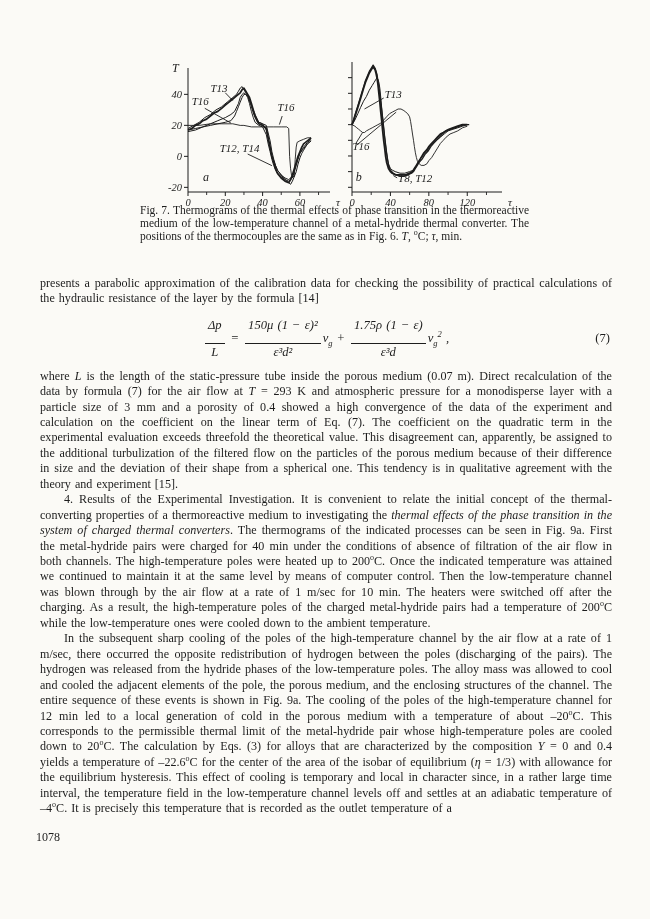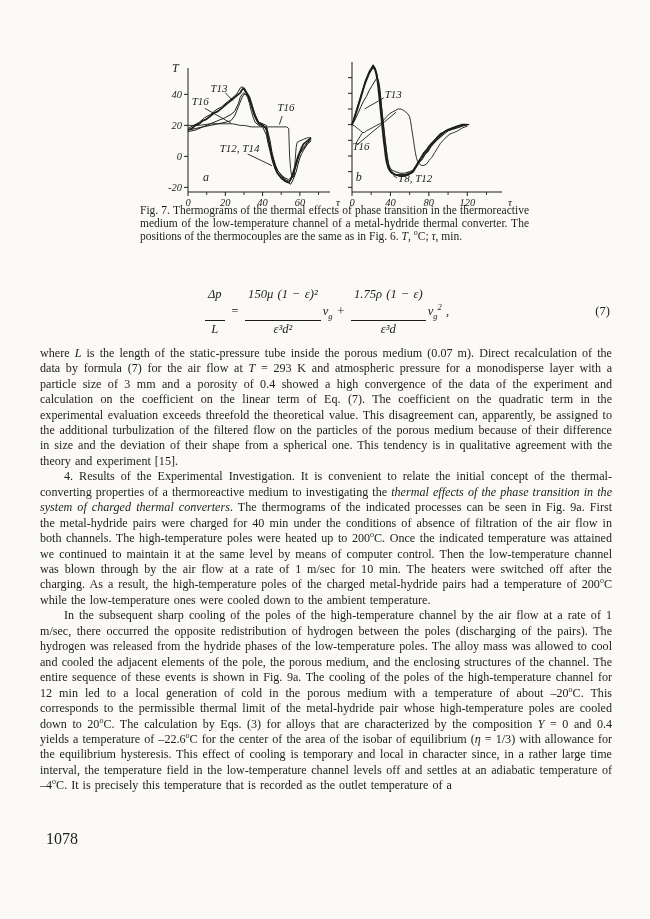--- a/index.html
+++ b/index.html
@@ -14,26 +14,26 @@
   .bodytext{position:absolute;top:276px;left:40px;width:572px;
             font-size:12.1px;line-height:15.45px;text-align:justify;word-spacing:1px;}
   .bodytext p{margin:0;}
   .indent{text-indent:24px;}
   .it{font-style:italic;}
   .bd{font-weight:normal;}
   .sup{vertical-align:super;font-size:8px;line-height:0;}
   .eq{position:relative;margin:12px 0 9px 0;text-align:center;
       font-style:italic;font-size:12.6px;line-height:1.1;}
   .frac{display:inline-block;vertical-align:middle;text-align:center;padding:0 2px;}
-  .frac .num{display:block;border-bottom:1px solid #1d1d1d;padding:0 3px 18px 3px;font-style:italic;}
+  .frac .num{display:block;border-bottom:1px solid #1d1d1d;padding:0 3px 10px 3px;font-style:italic;}
   .frac .den{display:block;padding-top:2px;}
   .eq sub,.eq sup{font-size:8.5px;}
   .op{padding:0 4px;}
   .eqnum{position:absolute;right:2px;top:50%;transform:translateY(-50%);font-style:normal;}
-  .pagenum{position:absolute;left:46px;top:830px;font-size:16px;}
+  .pagenum{position:absolute;left:36px;top:830px;font-size:12px;}
 </style>
 </head>
 <body>
 
 <div class="page">
 
   <div class="figure">
     <svg id="chartA" class="chart" width="196" height="154" viewBox="0 0 196 154">
         <line x1="38" y1="12" x2="38" y2="136" stroke="#1d1d1d" stroke-width="1"></line>
         <line x1="38" y1="136" x2="180" y2="136" stroke="#1d1d1d" stroke-width="1"></line>
@@ -109,20 +109,21 @@
         <line x1="11.842105263157894" y1="87.44578313253012" x2="18.565789473684212" y2="76.48192771084338" stroke="#1d1d1d" stroke-width="0.9"></line>
         <text x="8.480263157894736" y="93.71084337349399" font-size="11" font-style="italic" fill="#1d1d1d">T16</text>
         <line x1="53.14473684210527" y1="121.90361445783132" x2="49.30263157894737" y2="119.55421686746988" stroke="#1d1d1d" stroke-width="0.9"></line>
         <text x="54.10526315789473" y="125.81927710843374" font-size="11" font-style="italic" fill="#1d1d1d">T8, T12</text>
       </svg>
   </div>
 
   <div class="caption"><span>Fig. 7. Thermograms of the thermal effects of phase transition in the thermoreactive medium of the low-temperature channel of a metal-hydride thermal converter. The positions of the thermocouples are the same as in Fig. 6. </span><span class="it">T</span><span>, </span><span class="sup">o</span><span>C; </span><span class="it">τ</span><span>, min.</span></div>
 
   <div class="bodytext">
+    <p><span>presents a parabolic approximation of the calibration data for checking the possibility of practical calculations of the hydraulic resistance of the layer by the formula [14]</span></p>
 
     <div class="eq">
       <span class="frac"><span class="num">Δp</span><span class="den">L</span></span><span class="op">=</span><span class="frac"><span class="num">150μ (1 − ε)²</span><span class="den">ε³d²</span></span><span><span>v</span><sub>g</sub></span><span class="op">+</span><span class="frac"><span class="num">1.75ρ (1 − ε)</span><span class="den">ε³d</span></span><span><span>v</span><sub>g</sub><sup>2</sup></span><span> ,</span>
       <span class="eqnum">(7)</span>
     </div>
 
     <p><span>where </span><span class="it">L</span><span> is the length of the static-pressure tube inside the porous medium (0.07 m). Direct recalculation of the data by formula (7) for the air flow at </span><span class="it">T</span><span> = 293 K and atmospheric pressure for a monodisperse layer with a particle size of 3 mm and a porosity of 0.4 showed a high convergence of the data of the experiment and calculation on the coefficient on the linear term of Eq. (7). The coefficient on the quadratic term in the experimental evaluation exceeds threefold the theoretical value. This disagreement can, apparently, be assigned to the additional turbulization of the filtered flow on the particles of the porous medium because of their difference in size and the deviation of their shape from a spherical one. This tendency is in qualitative agreement with the theory and experiment [15].</span></p>
     <p class="indent"><span class="bd">4. Results of the Experimental Investigation.</span><span> It is convenient to relate the initial concept of the thermal-converting properties of a thermoreactive medium to investigating the </span><span class="it">thermal effects of the phase transition in the system of charged thermal converters</span><span>. The thermograms of the indicated processes can be seen in Fig. 9a. First the metal-hydride pairs were charged for 40 min under the conditions of absence of filtration of the air flow in both channels. The high-temperature poles were heated up to 200</span><span class="sup">o</span><span>C. Once the indicated temperature was attained we continued to maintain it at the same level by means of computer control. Then the low-temperature channel was blown through by the air flow at a rate of 1 m/sec for 10 min. The heaters were switched off after the charging. As a result, the high-temperature poles of the charged metal-hydride pairs had a temperature of 200</span><span class="sup">o</span><span>C while the low-temperature ones were cooled down to the ambient temperature.</span></p>
     <p class="indent"><span>In the subsequent sharp cooling of the poles of the high-temperature channel by the air flow at a rate of 1 m/sec, there occurred the opposite redistribution of hydrogen between the poles (discharging of the pairs). The hydrogen was released from the hydride phases of the low-temperature poles. The alloy mass was allowed to cool and cooled the adjacent elements of the pole, the porous medium, and the enclosing structures of the channel. The entire sequence of these events is shown in Fig. 9a. The cooling of the poles of the high-temperature channel for 12 min led to a local generation of cold in the porous medium with a temperature of about –20</span><span class="sup">o</span><span>C. This corresponds to the permissible thermal limit of the metal-hydride pair whose high-temperature poles are cooled down to 20</span><span class="sup">o</span><span>C. The calculation by Eqs. (3) for alloys that are characterized by the composition </span><span class="it">Y</span><span> = 0 and 0.4 yields a temperature of –22.6</span><span class="sup">o</span><span>C for the center of the area of the isobar of equilibrium (</span><span class="it">η</span><span> = 1/3) with allowance for the equilibrium hysteresis. This effect of cooling is temporary and local in character since, in a rather large time interval, the temperature field in the low-temperature channel levels off and settles at an adiabatic temperature of –4</span><span class="sup">o</span><span>C. It is precisely this temperature that is recorded as the outlet temperature of a</span></p>
   </div>

